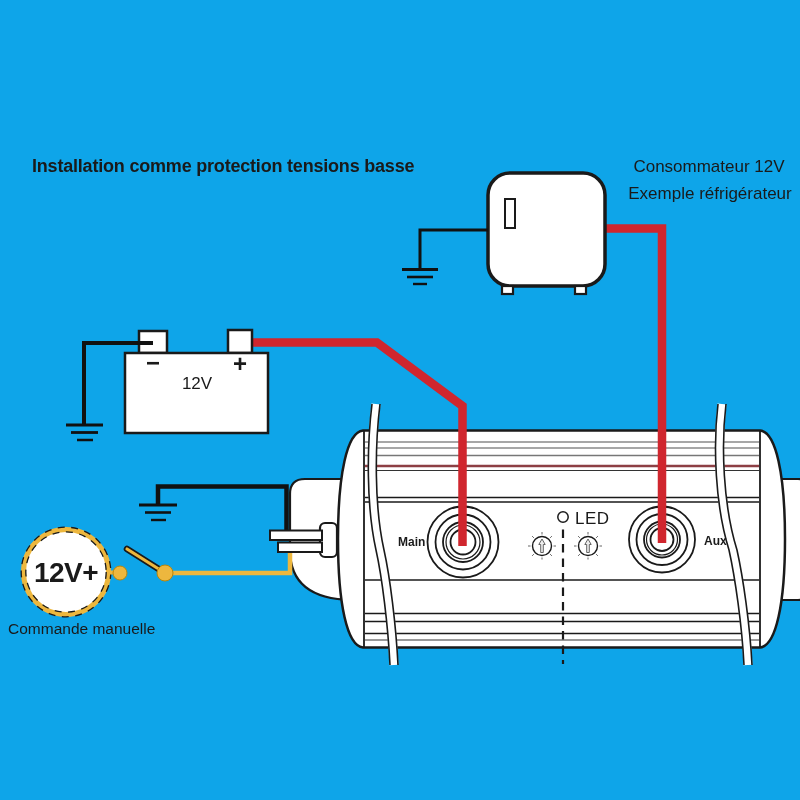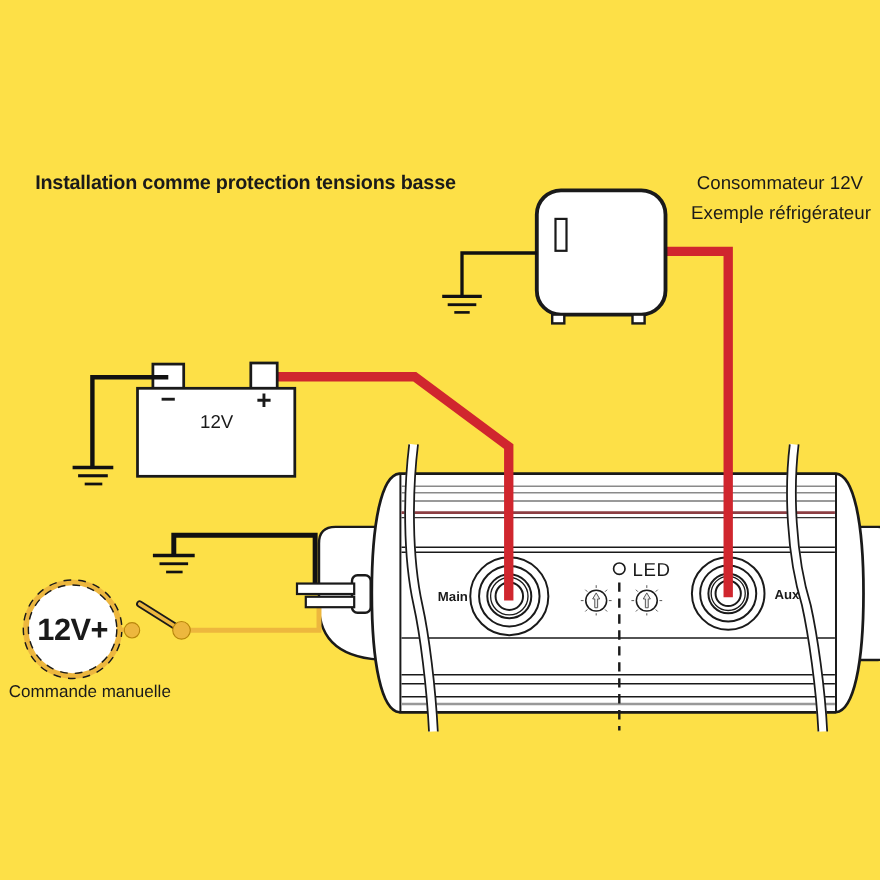--- a/index.html
+++ b/index.html
@@ -1,16 +1,16 @@
 <!DOCTYPE html>
 <html><head>
 <meta charset="utf-8">
 <style>
   html,body{margin:0;padding:0;background:#ffffff;}
-  .stage{position:relative;width:800px;height:800px;background:#fde047;overflow:hidden;}
+  .stage{position:relative;width:800px;height:800px;background:#0ea5e9;overflow:hidden;}
   svg text{font-family:"Liberation Sans","DejaVu Sans",sans-serif;fill:#1a1a1a;}
   .title-t{font-size:18px;font-weight:bold;letter-spacing:-0.2px;}
   .lbl{font-size:17px;}
   .cap{font-size:15.5px;}
   .term-lbl{font-size:12px;font-weight:bold;}
   .led-lbl{font-size:17px;letter-spacing:0.5px;}
   .batt-sign{font-size:24px;font-weight:bold;}
   .src-lbl{font-size:28px;font-weight:bold;letter-spacing:-0.5px;}
 </style>
 </head>

